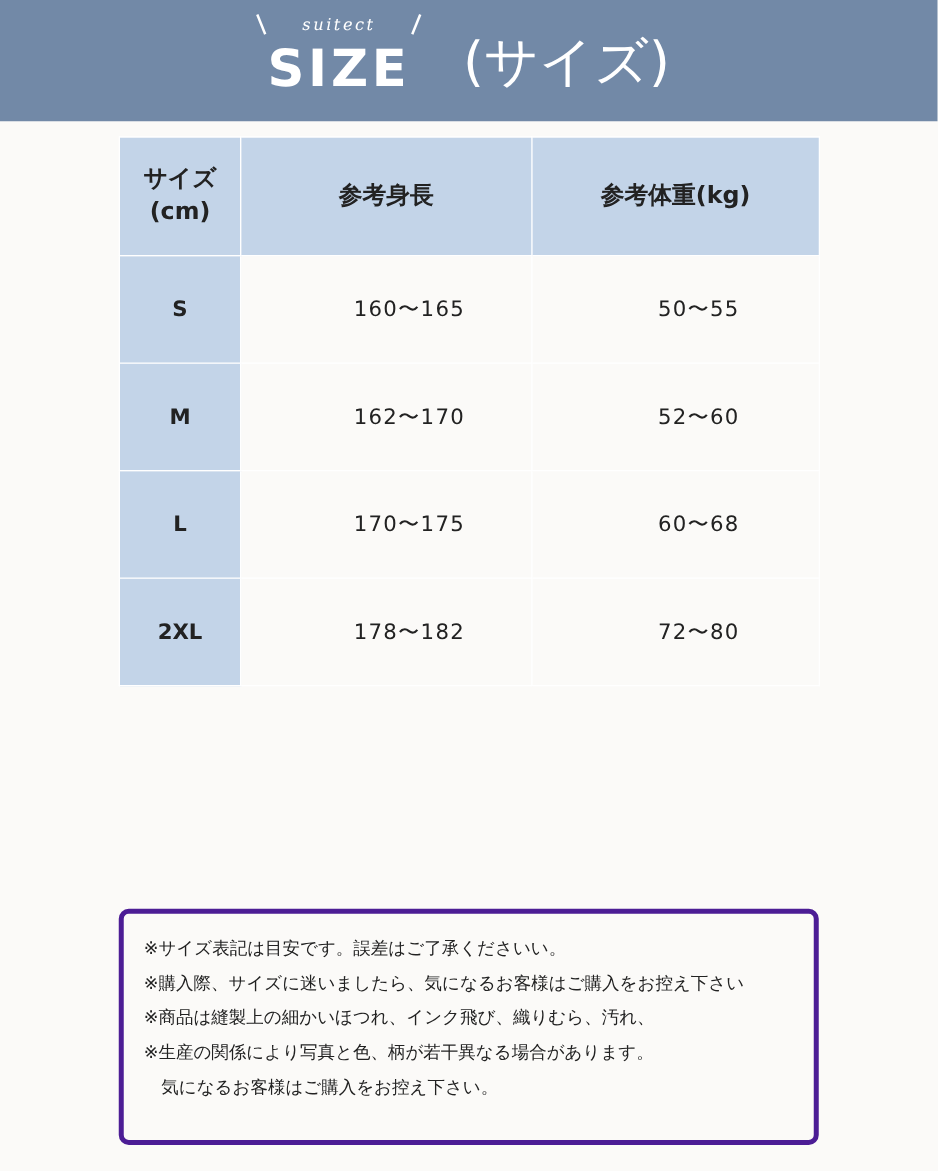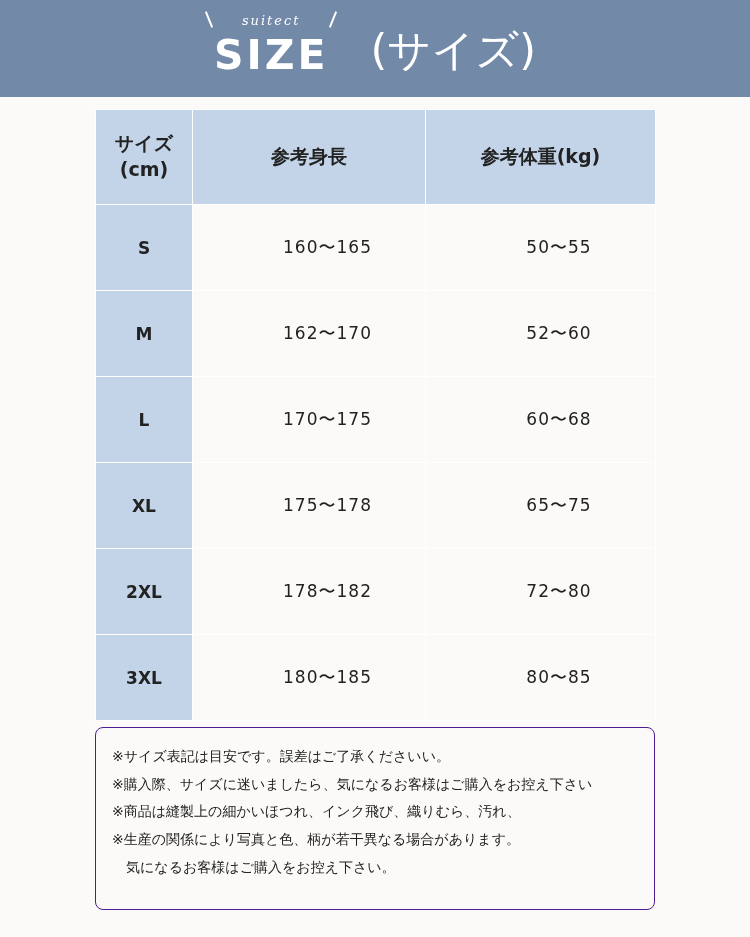--- a/index.html
+++ b/index.html
@@ -134,21 +134,21 @@
     padding-left: 38px;
   }
 
   
   .notes {
     position: absolute;
     left: 95px;
     top: 727px;
     width: 560px;
     box-sizing: border-box;
-    border: 1px solid #4c1d95;
+    border: 4px solid #4c1d95;
     border-radius: 8px;
     background: #fbfaf8;
     padding: 18px 16px 16px 16px;
   }
   .notes p {
     margin: 0 0 6px 0;
     font-size: 14px;
     line-height: 1.55;
     color: #222222;
     font-family: "DejaVu Sans", sans-serif;
@@ -205,33 +205,23 @@
           <td class="size-cell">M</td>
           <td class="val-cell">162〜170</td>
           <td class="val-cell">52〜60</td>
         </tr>
         <tr>
           <td class="size-cell">L</td>
           <td class="val-cell">170〜175</td>
           <td class="val-cell">60〜68</td>
         </tr>
         <tr>
-          <td class="size-cell">XL</td>
-          <td class="val-cell">175〜178</td>
-          <td class="val-cell">65〜75</td>
-        </tr>
-        <tr>
           <td class="size-cell">2XL</td>
           <td class="val-cell">178〜182</td>
           <td class="val-cell">72〜80</td>
-        </tr>
-        <tr>
-          <td class="size-cell">3XL</td>
-          <td class="val-cell">180〜185</td>
-          <td class="val-cell">80〜85</td>
         </tr>
       </tbody>
     </table>
   </div>
 
   <div class="notes">
     <p>※サイズ表記は目安です。誤差はご了承くださいい。</p>
     <p>※購入際、サイズに迷いましたら、気になるお客様はご購入をお控え下さい</p>
     <p>※商品は縫製上の細かいほつれ、インク飛び、織りむら、汚れ、</p>
     <p>※生産の関係により写真と色、柄が若干異なる場合があります。</p>

